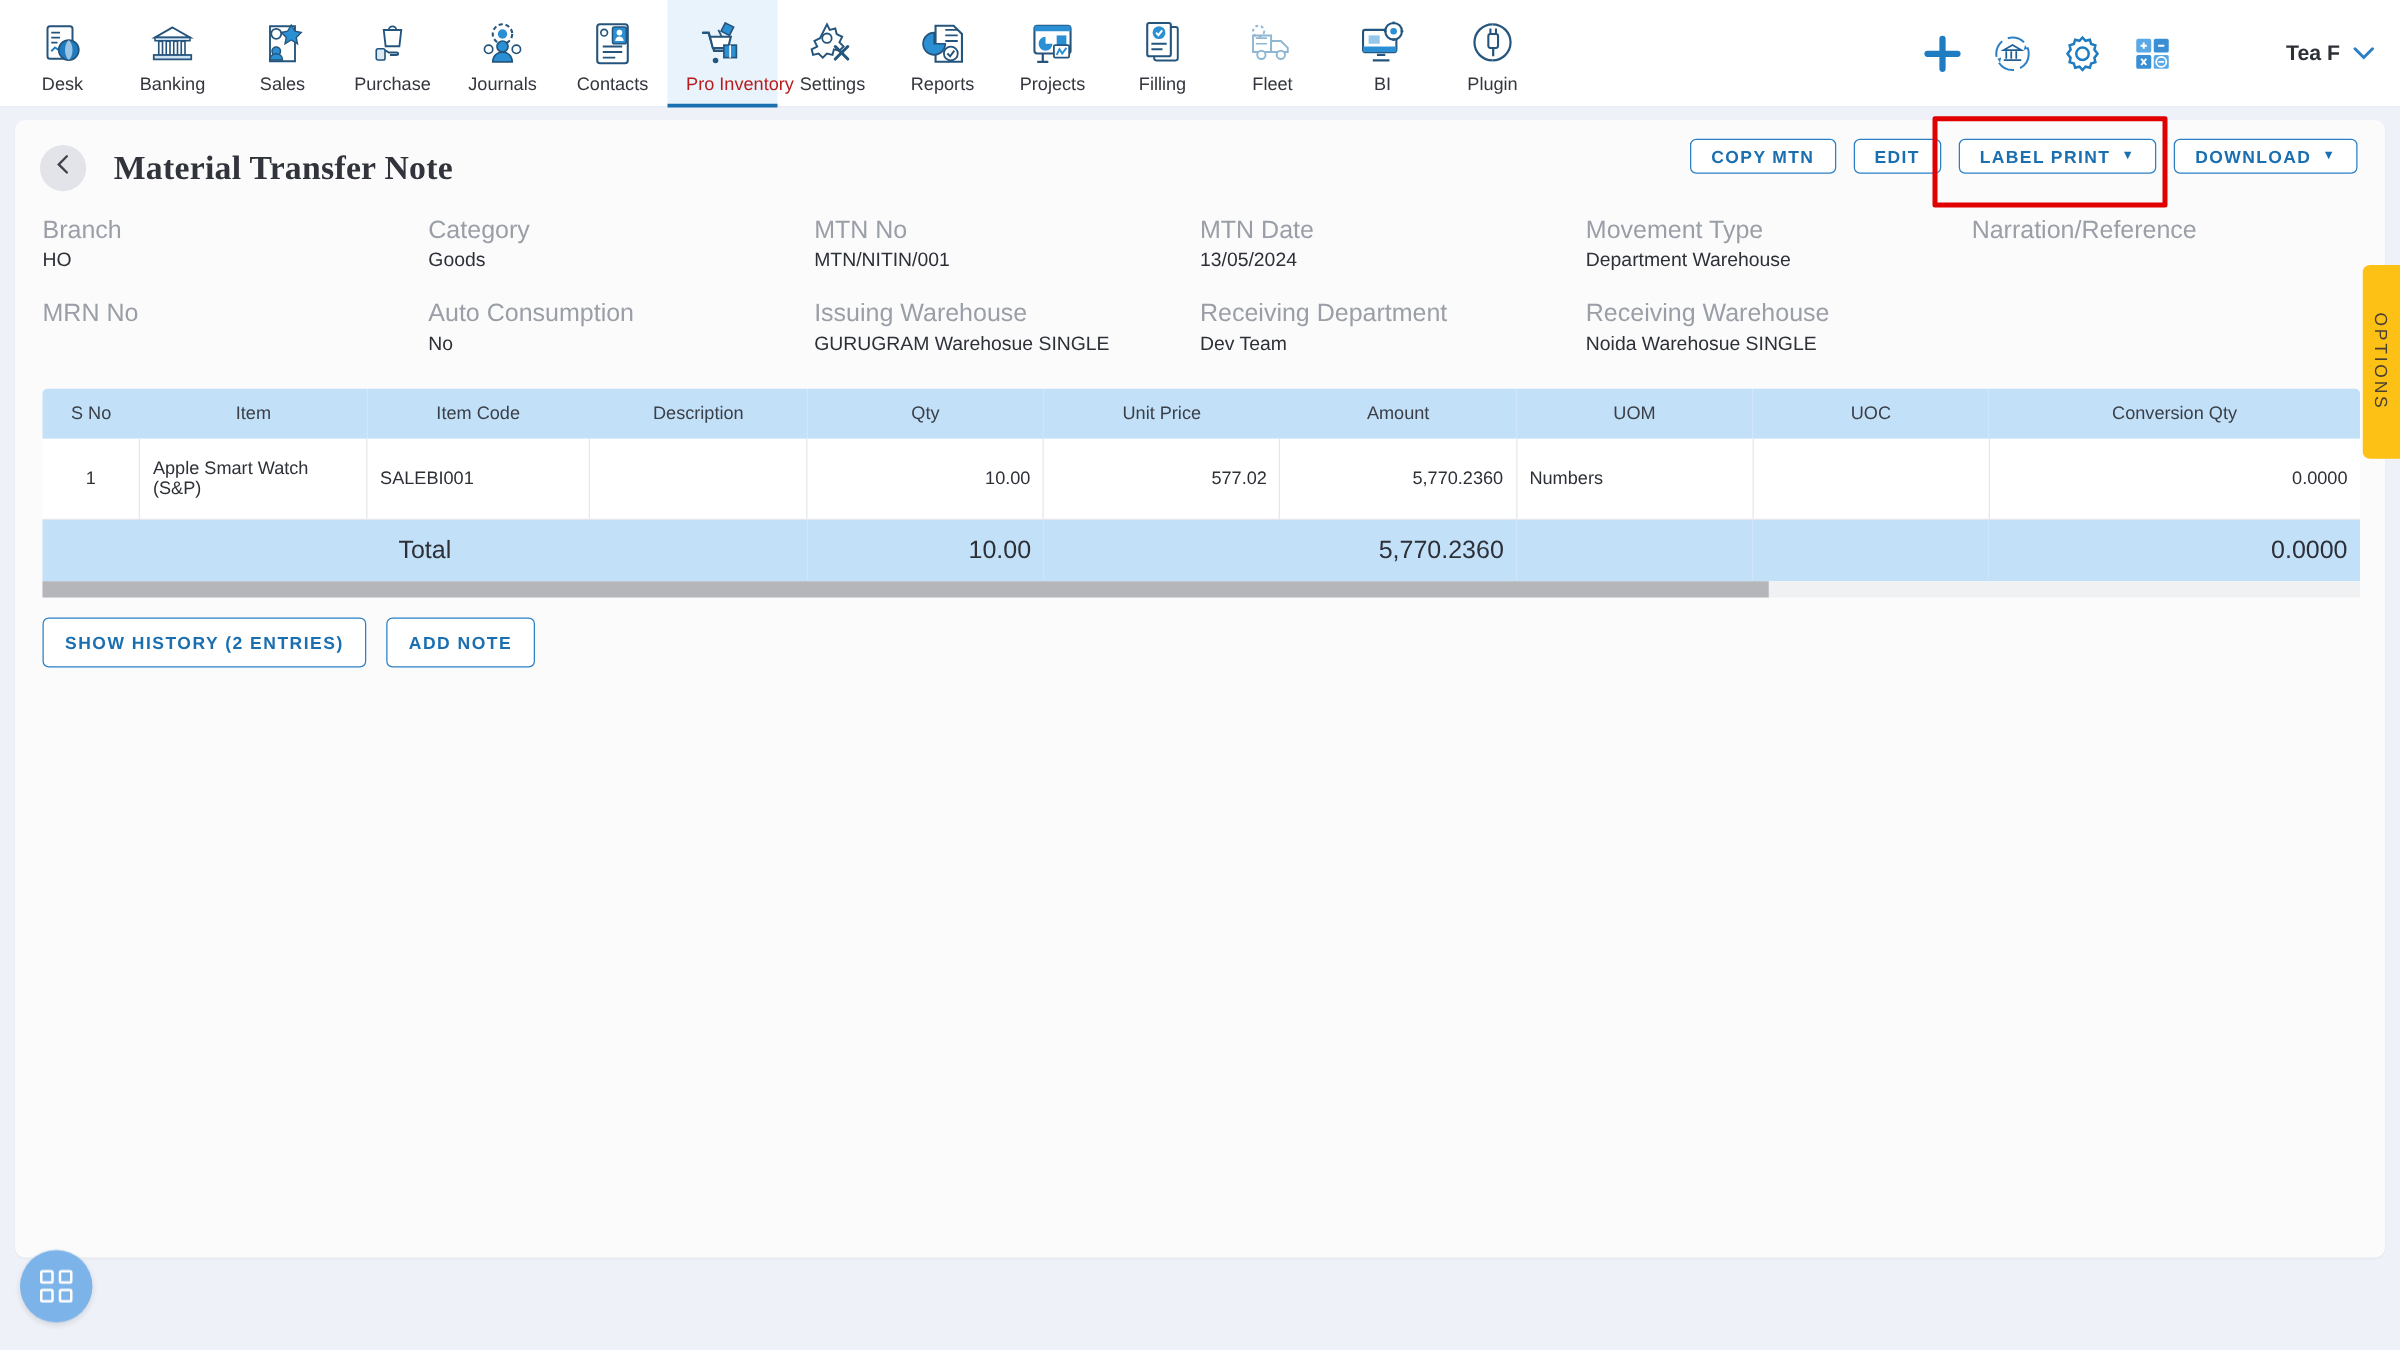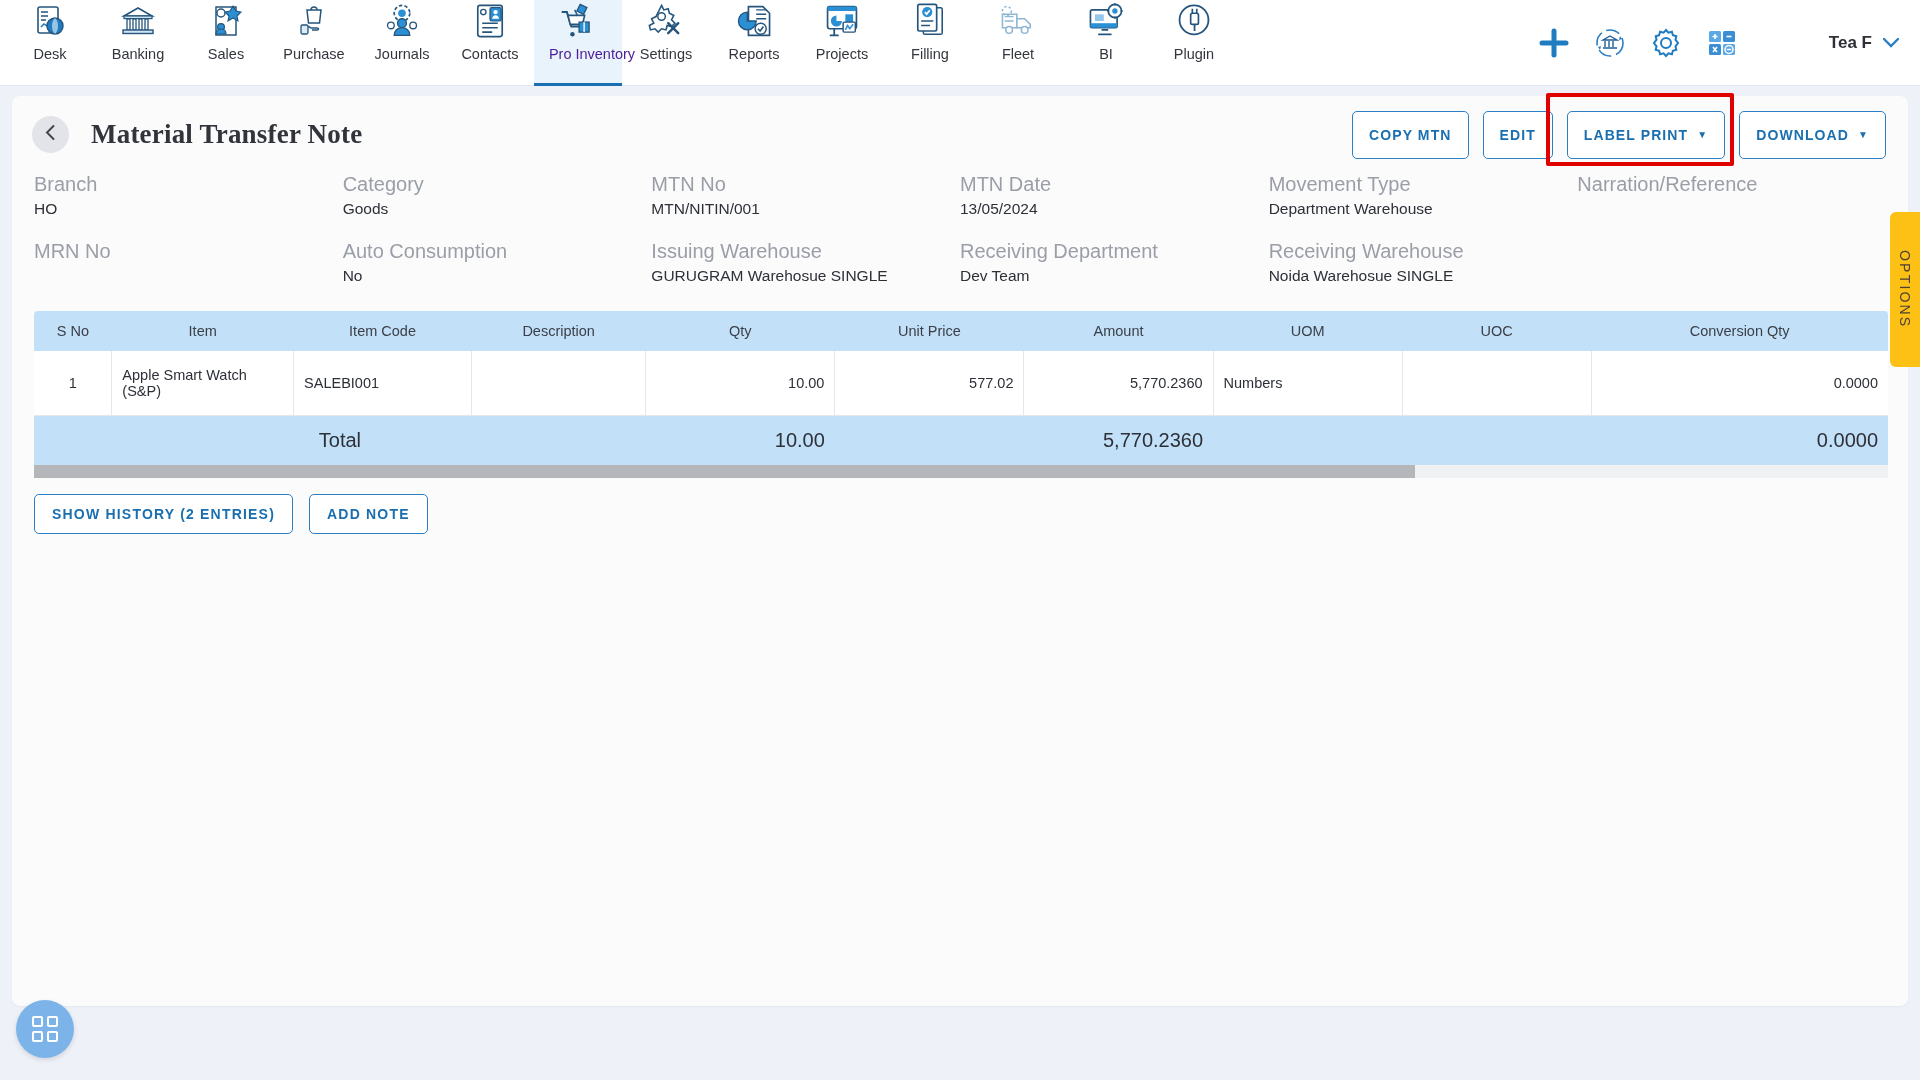--- a/index.html
+++ b/index.html
@@ -18,37 +18,37 @@
     display: flex;
     align-items: flex-start;
     padding-left: 6px;
     border-bottom: 1px solid #e3e7ef;
   }
   .nav-items { display: flex; align-items: flex-start; height: 86px; }
   .nav-item {
     width: 88px; height: 86px;
     display: flex; flex-direction: column;
     align-items: center; justify-content: flex-start;
-    padding-top: 1px;
+    padding-top: 15px;
     cursor: pointer;
     position: relative;
   }
   .nav-item.active { background: #e8f3fc; }
   .nav-item.active::after {
     content: ""; position: absolute; left: 0; right: 0; bottom: 0;
     height: 3px; background: #1a6fb0;
   }
   .nav-icon { width: 40px; height: 40px; display: flex; align-items: center; justify-content: center; }
   .nav-label {
     margin-top: 5px;
     font-size: 14.5px;
     color: #33363d;
     white-space: nowrap;
   }
-  .nav-item.active .nav-label { color: #4c1d95; margin-left: 28px; }
+  .nav-item.active .nav-label { color: #b91c1c; margin-left: 28px; }
 
   
   .topright {
     position: absolute; right: 16px; top: 0;
     height: 86px; display: flex; align-items: center; gap: 22px;
     padding-right: 4px;
   }
   .tr-icon { width: 34px; height: 34px; display: flex; align-items: center; justify-content: center; cursor: pointer; }
   .user-menu {
     display: flex; align-items: center; gap: 10px;
@@ -89,21 +89,21 @@
     position: absolute; right: 22px; top: 15px;
     display: flex; align-items: center; gap: 14px;
   }
   .btn-outline {
     border: 1px solid #2b7fc4;
     color: #1a6fb0;
     background: #ffffff;
     border-radius: 5px;
     font-size: 14px; font-weight: bold;
     letter-spacing: 1.1px;
-    padding: 15px 16px;
+    padding: 5px 16px;
     cursor: pointer;
     white-space: nowrap;
     display: flex; align-items: center; gap: 9px;
     font-family: "Liberation Sans", sans-serif;
   }
   .caret { font-size: 10px; line-height: 1; }
   .highlight-box {
     position: absolute;
     border: 4px solid #e00000;
     border-radius: 2px;

